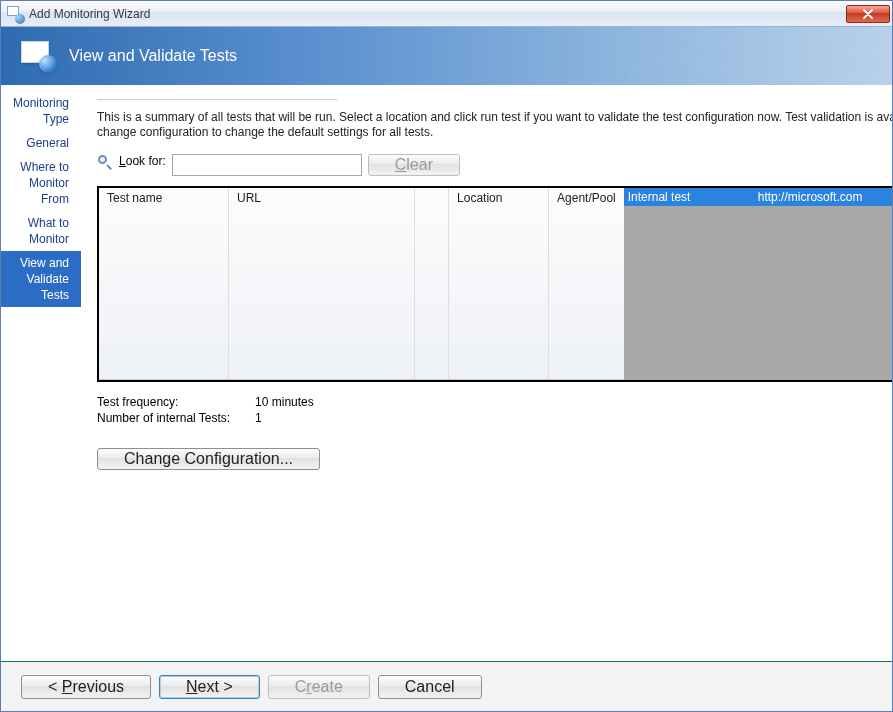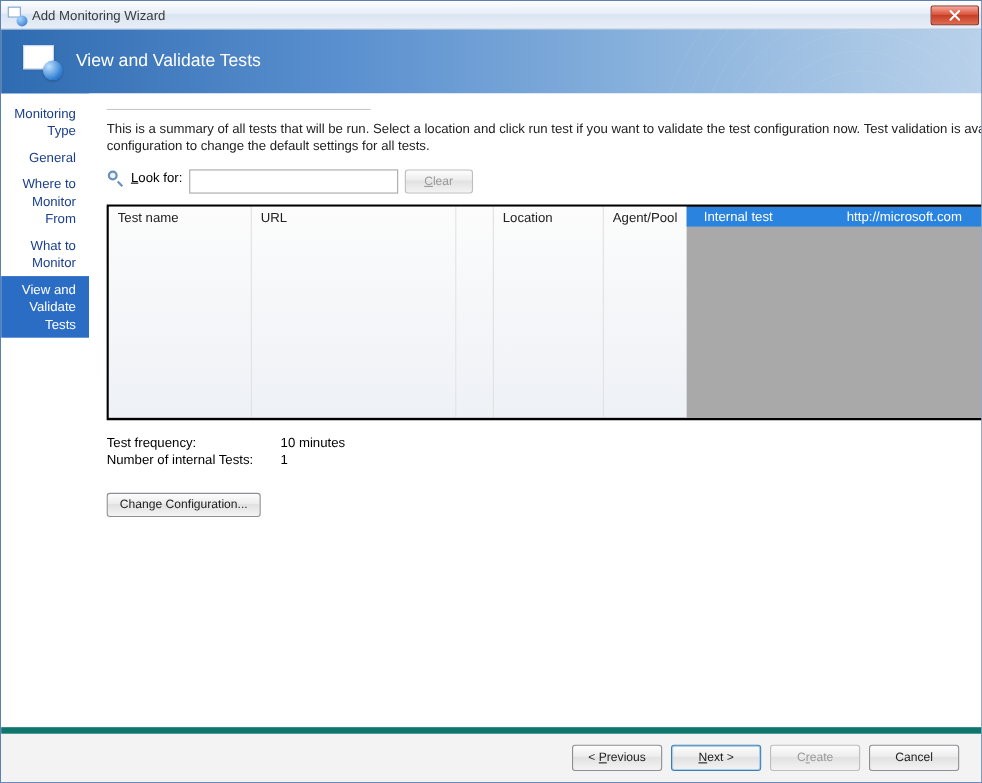--- a/index.html
+++ b/index.html
@@ -107,23 +107,23 @@
   .lookfor-label .ul { text-decoration: underline; }
   .lookfor-input {
     width:190px; height:22px;
     border:1px solid #a7a7a7; background:#fff;
     padding:0 4px;
   }
   .btn {
     height:22px; min-width:62px;
     background: linear-gradient(#fdfdfd, #ececec 45%, #e1e1e1 46%, #f3f3f3);
     border:1px solid #8e8f94; border-radius:3px;
-    padding:0 4px;
+    padding:0 26px;
     color:#222; cursor:pointer;
-    font-family:inherit; font-size:11px;
+    font-family:inherit; font-size:16px;
   }
   .btn:disabled, .btn.disabled {
     color:#9a9a9a; cursor:default;
     border-color:#bdbdbd;
   }
   .btn .ul { text-decoration: underline; }
   .btn.default { border-color:#3c7fb1; box-shadow: inset 0 0 0 1px #a9d0ef; }
   
   .grid-wrap {
     border:2px solid #000000;
@@ -140,38 +140,38 @@
     border-right:1px solid #dedede;
     background: linear-gradient(#fcfcfc, #eef1f6);
   }
   .gh:last-child { border-right:none; }
   .grid-body { flex:1; overflow:auto; }
   .grow {
     display:flex; color:#fff;
     background:#2b83e0;
     height:18px; align-items:center;
   }
-  .gc { padding:0 16px; white-space:nowrap; overflow:hidden; text-overflow:ellipsis; }
+  .gc { padding:0 4px; white-space:nowrap; overflow:hidden; text-overflow:ellipsis; }
   .col-name { width:130px; }
   .col-url  { width:186px; }
   .col-blank{ width:34px; }
   .col-loc  { width:100px; }
   .col-pool { flex:1; }
   
   .meta-row { display:flex; margin-top:12px; }
   .meta-labels { width:158px; }
   .meta-labels div, .meta-values div { line-height:16px; }
   .runtest-wrap { margin-left:auto; }
   .change-cfg { margin-top:22px; }
   
   .footer {
     height:50px;
-    border-top:6px solid #0f766e;
+    border-top:1px solid #0f766e;
     background:#f3f3f3;
-    display:flex; align-items:center; justify-content:flex-end;
+    display:flex; align-items:center; 
     gap:8px; padding:0 20px;
   }
   .footer .btn { min-width:82px; height:24px; }
 </style>
 </head>
 <body>
 
 <div class="titlebar">
   <div class="app-icon">
     <div class="sq"></div>

